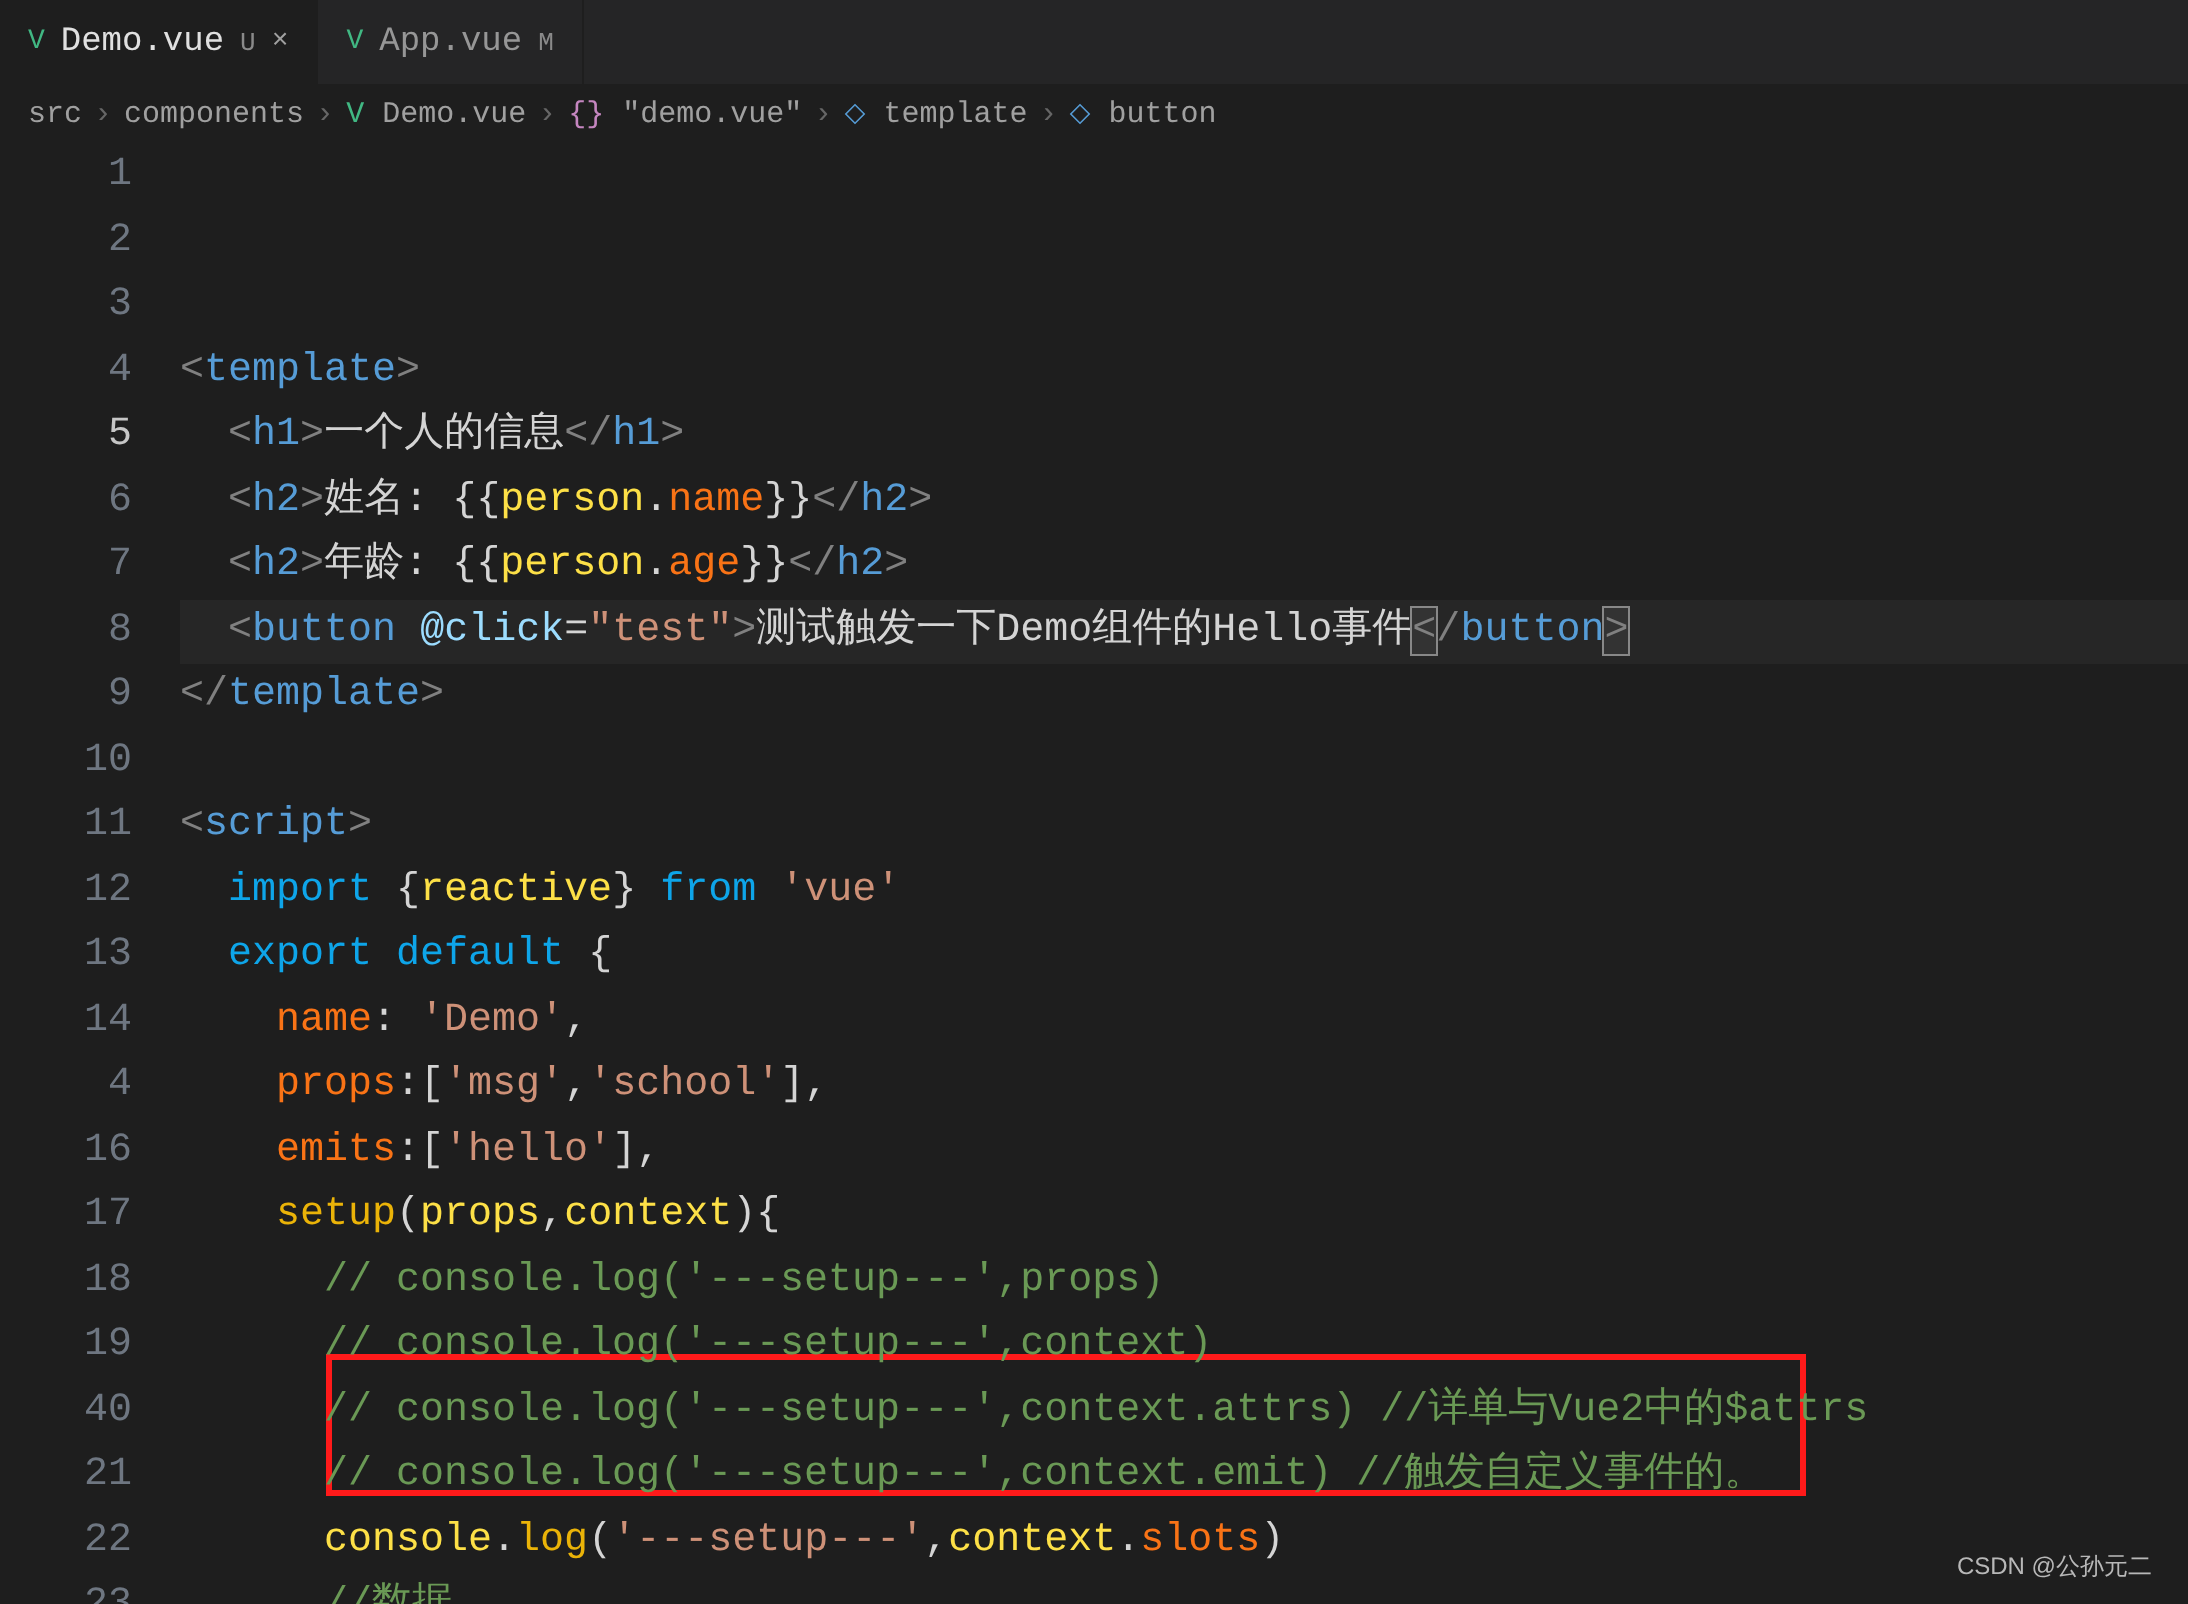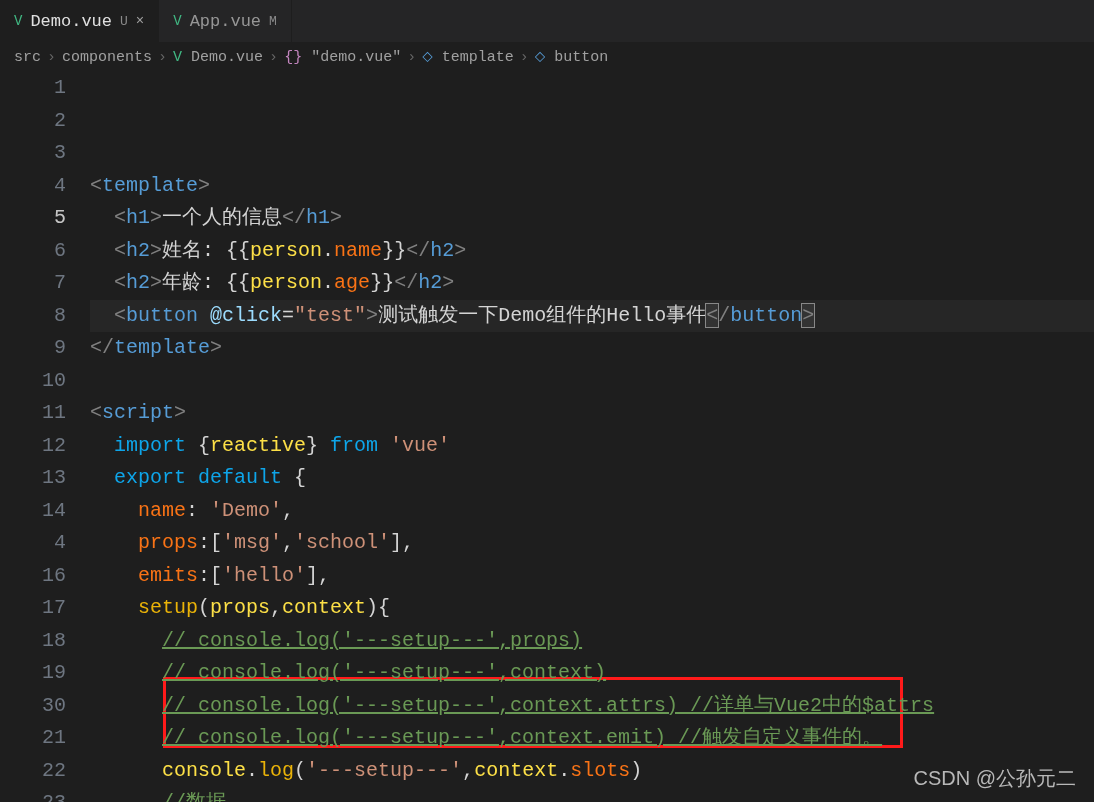--- a/index.html
+++ b/index.html
@@ -81,34 +81,34 @@
       top: 605px;
       width: 740px;
       height: 71px;
       pointer-events: none;
     }
     .watermark {
       position: absolute;
       bottom: 10px;
       right: 18px;
       color: #b8b8b8;
-      font-size: 20px;
+      font-size: 12px;
       font-family: sans-serif;
     }
     
     .t-tag { color: #569cd6; }
     .t-brk { color: #808080; }
     .t-attr { color: #9cdcfe; }
     .t-str { color: #ce9178; }
     .t-txt { color: #d4d4d4; }
     .t-kw { color: #0ea5e9; }
     .t-fn { color: #eab308; }
     .t-var { color: #fde047; }
     .t-prop { color: #f97316; }
-    .t-cmt { color: #6a9955; text-decoration: underline; }
+    .t-cmt { color: #6a9955; }
     .sel-br { background:#6a6a6a33; outline:1px solid #888; }
   </style>
 </head>
 <body>
 
 <div class="tabs" id="tabbar">
     <div class="tab active">
       <span class="tab-icon">V</span>
       <span>Demo.vue</span>
       <span class="tab-status">U</span>
@@ -149,21 +149,21 @@
       <div class="ln">10</div>
       <div class="ln">11</div>
       <div class="ln">12</div>
       <div class="ln">13</div>
       <div class="ln">14</div>
       <div class="ln">4</div>
       <div class="ln">16</div>
       <div class="ln">17</div>
       <div class="ln">18</div>
       <div class="ln">19</div>
-      <div class="ln">30</div>
+      <div class="ln">40</div>
       <div class="ln">21</div>
       <div class="ln">22</div>
       <div class="ln">23</div>
     </div>
   <div class="code" id="code">
     <div class="hl-box"></div>
   <div class="line"><span class="t-brk">&lt;</span><span class="t-tag">template</span><span class="t-brk">&gt;</span></div><div class="line"><span class="t-txt">  </span><span class="t-brk">&lt;</span><span class="t-tag">h1</span><span class="t-brk">&gt;</span><span class="t-txt">一个人的信息</span><span class="t-brk">&lt;/</span><span class="t-tag">h1</span><span class="t-brk">&gt;</span></div><div class="line"><span class="t-txt">  </span><span class="t-brk">&lt;</span><span class="t-tag">h2</span><span class="t-brk">&gt;</span><span class="t-txt">姓名: {{</span><span class="t-var">person</span><span class="t-txt">.</span><span class="t-prop">name</span><span class="t-txt">}}</span><span class="t-brk">&lt;/</span><span class="t-tag">h2</span><span class="t-brk">&gt;</span></div><div class="line"><span class="t-txt">  </span><span class="t-brk">&lt;</span><span class="t-tag">h2</span><span class="t-brk">&gt;</span><span class="t-txt">年龄: {{</span><span class="t-var">person</span><span class="t-txt">.</span><span class="t-prop">age</span><span class="t-txt">}}</span><span class="t-brk">&lt;/</span><span class="t-tag">h2</span><span class="t-brk">&gt;</span></div><div class="line hl-line"><span class="t-txt">  </span><span class="t-brk">&lt;</span><span class="t-tag">button</span><span class="t-txt"> </span><span class="t-attr">@click</span><span class="t-txt">=</span><span class="t-str">"test"</span><span class="t-brk">&gt;</span><span class="t-txt">测试触发一下Demo组件的Hello事件</span><span class="t-brk sel-br">&lt;</span><span class="t-brk">/</span><span class="t-tag">button</span><span class="t-brk sel-br">&gt;</span></div><div class="line"><span class="t-brk">&lt;/</span><span class="t-tag">template</span><span class="t-brk">&gt;</span></div><div class="line">&nbsp;</div><div class="line"><span class="t-brk">&lt;</span><span class="t-tag">script</span><span class="t-brk">&gt;</span></div><div class="line"><span class="t-txt">  </span><span class="t-kw">import</span><span class="t-txt"> {</span><span class="t-var">reactive</span><span class="t-txt">} </span><span class="t-kw">from</span><span class="t-txt"> </span><span class="t-str">'vue'</span></div><div class="line"><span class="t-txt">  </span><span class="t-kw">export</span><span class="t-txt"> </span><span class="t-kw">default</span><span class="t-txt"> {</span></div><div class="line"><span class="t-txt">    </span><span class="t-prop">name</span><span class="t-txt">: </span><span class="t-str">'Demo'</span><span class="t-txt">,</span></div><div class="line"><span class="t-txt">    </span><span class="t-prop">props</span><span class="t-txt">:[</span><span class="t-str">'msg'</span><span class="t-txt">,</span><span class="t-str">'school'</span><span class="t-txt">],</span></div><div class="line"><span class="t-txt">    </span><span class="t-prop">emits</span><span class="t-txt">:[</span><span class="t-str">'hello'</span><span class="t-txt">],</span></div><div class="line"><span class="t-txt">    </span><span class="t-fn">setup</span><span class="t-txt">(</span><span class="t-var">props</span><span class="t-txt">,</span><span class="t-var">context</span><span class="t-txt">){</span></div><div class="line"><span class="t-txt">      </span><span class="t-cmt">// console.log('---setup---',props)</span></div><div class="line"><span class="t-txt">      </span><span class="t-cmt">// console.log('---setup---',context)</span></div><div class="line"><span class="t-txt">      </span><span class="t-cmt">// console.log('---setup---',context.attrs) //详单与Vue2中的$attrs</span></div><div class="line"><span class="t-txt">      </span><span class="t-cmt">// console.log('---setup---',context.emit) //触发自定义事件的。</span></div><div class="line"><span class="t-txt">      </span><span class="t-var">console</span><span class="t-txt">.</span><span class="t-fn">log</span><span class="t-txt">(</span><span class="t-str">'---setup---'</span><span class="t-txt">,</span><span class="t-var">context</span><span class="t-txt">.</span><span class="t-prop">slots</span><span class="t-txt">)</span></div><div class="line"><span class="t-txt">      </span><span class="t-cmt">//数据</span></div></div>
 </div>
 
 <div class="watermark">CSDN @公孙元二</div>

